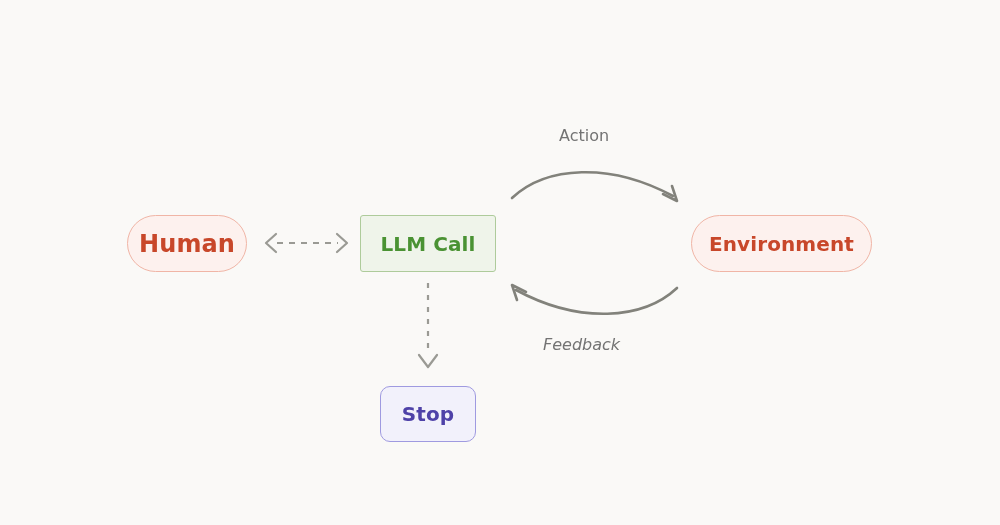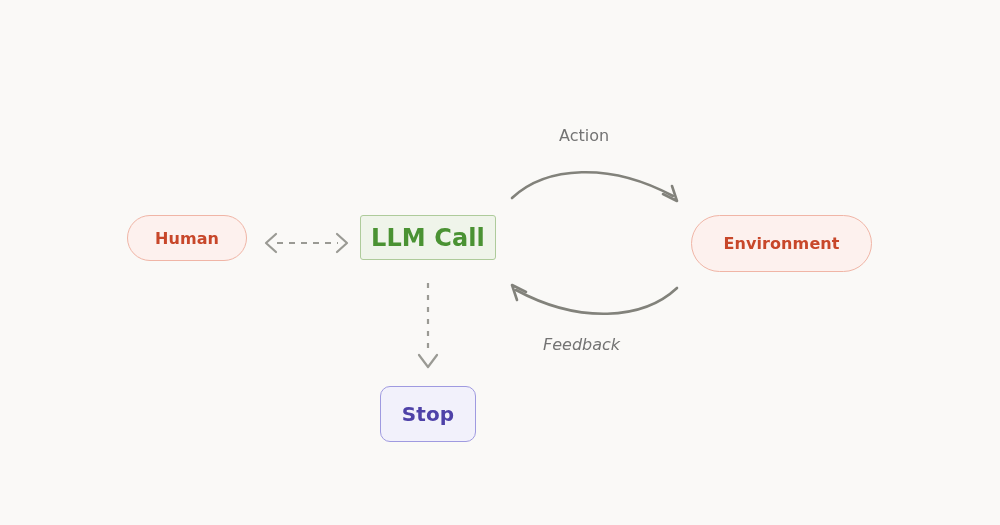--- a/index.html
+++ b/index.html
@@ -35,52 +35,52 @@
     font-weight: bold;
     letter-spacing: 0.1px;
     white-space: nowrap;
   }
 
   
   #node-human {
     left: 127px;
     top: 215px;
     width: 120px;
-    height: 46px;
+    height: 57px;
     border-radius: 29px;
     background: #fdf1ee;
     border: 1.6px solid #f0b5a6;
     color: #c8472a;
-    font-size: 16px;
+    font-size: 24px;
   }
 
   
   #node-environment {
     left: 691px;
     top: 215px;
     width: 181px;
     height: 57px;
     border-radius: 29px;
     background: #fdf1ee;
     border: 1.6px solid #f0b5a6;
     color: #c8472a;
-    font-size: 16px;
+    font-size: 20px;
   }
 
   
   #node-llm-call {
     left: 360px;
     top: 215px;
     width: 136px;
-    height: 45px;
+    height: 57px;
     border-radius: 3px;
     background: #eff4ea;
     border: 1.6px solid #aecb9b;
     color: #4a9233;
-    font-size: 24px;
+    font-size: 20px;
   }
 
   
   #node-stop {
     left: 380px;
     top: 386px;
     width: 96px;
     height: 56px;
     border-radius: 10px;
     background: #f2f1fb;

